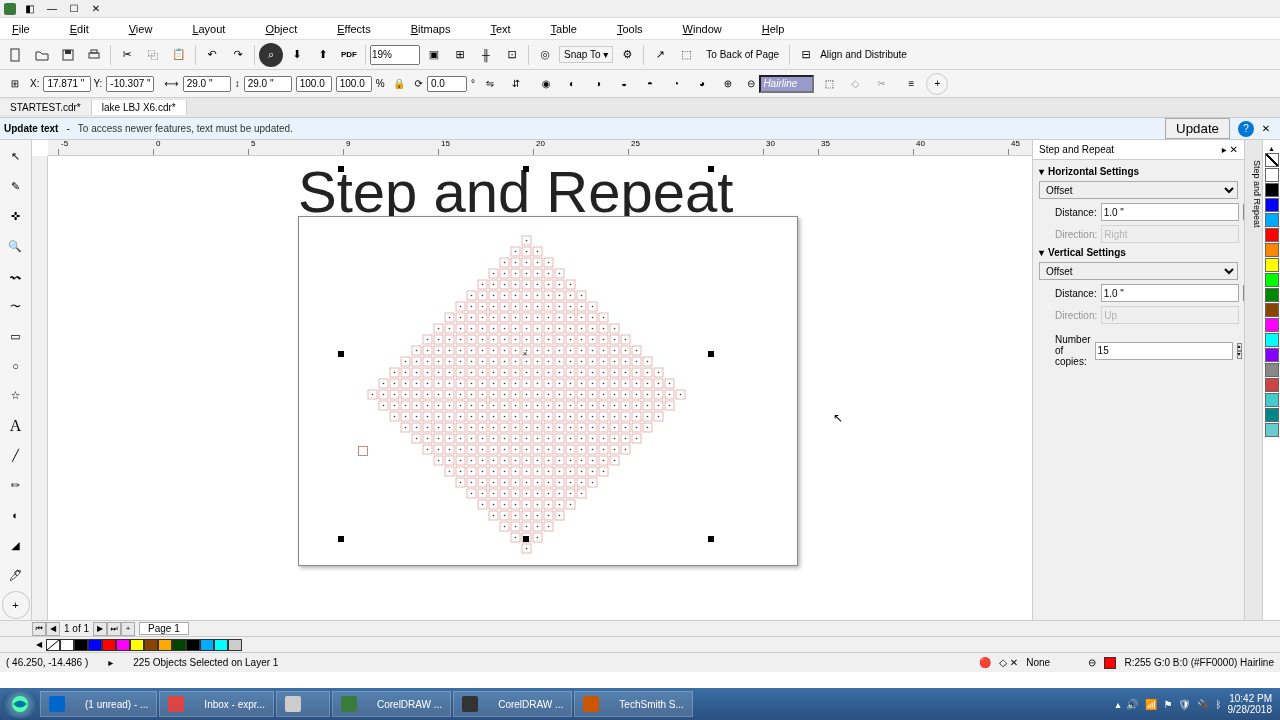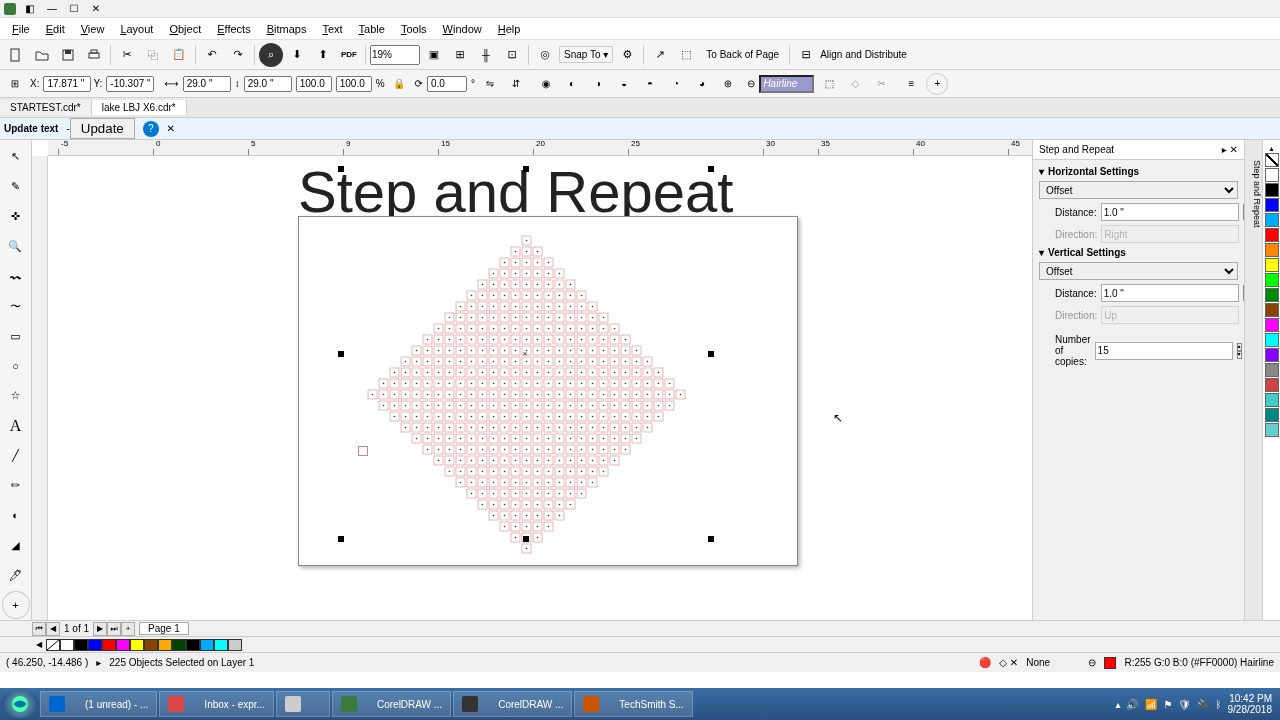--- a/index.html
+++ b/index.html
@@ -4,21 +4,21 @@
 <style>
 * { margin: 0; padding: 0; box-sizing: border-box; font-family: "Segoe UI", Tahoma, sans-serif; }
 body { width: 1280px; height: 720px; background: #fff; overflow: hidden; font-size: 11px; position: relative; }
 
 .titlebar { height: 18px; background: #f0f0f0; display: flex; align-items: center; padding: 0 4px; border-bottom: 1px solid #ddd; }
 .titlebar .icon { width: 12px; height: 12px; margin-right: 4px; background: #3a7a3a; border-radius: 2px; }
 .titlebar .title { flex: 1; font-size: 11px; color: #333; }
 .titlebar .win-btns { display: flex; gap: 2px; }
 .titlebar .win-btn { width: 20px; height: 14px; display: flex; align-items: center; justify-content: center; font-size: 10px; cursor: pointer; }
 
-.menubar { height: 22px; display: flex; align-items: center; padding: 0 4px; background: #fff; border-bottom: 1px solid #e0e0e0; }
+.menubar { height: 22px; display: flex; align-items: center; padding: 0 4px; background: #fff; border-bottom: 1px solid #e0e0e0; gap: 24px; }
 .menubar .menu-item { padding: 2px 8px; font-size: 11px; cursor: pointer; }
 
 .toolbar { height: 30px; display: flex; align-items: center; padding: 0 4px; background: #f5f5f5; border-bottom: 1px solid #d0d0d0; gap: 2px; }
 .toolbar .tb-btn { width: 24px; height: 24px; display: flex; align-items: center; justify-content: center; border: 1px solid transparent; cursor: pointer; }
 .toolbar .tb-sep { width: 1px; height: 20px; background: #ccc; margin: 0 2px; }
 .toolbar .zoom-sel { width: 50px; height: 20px; font-size: 10px; }
 .toolbar .snap { font-size: 10px; padding: 2px 4px; border: 1px solid #ccc; }
 
 .propbar { height: 28px; display: flex; align-items: center; padding: 0 4px; background: #f5f5f5; border-bottom: 1px solid #d0d0d0; gap: 4px; font-size: 10px; }
 .propbar input { width: 48px; height: 16px; font-size: 10px; padding: 0 2px; }
@@ -70,21 +70,21 @@
 .color-sw { width: 14px; height: 14px; margin: 0 auto 1px; border: 1px solid #666; cursor: pointer; }
 
 .page-nav { height: 16px; display: flex; align-items: center; background: #f0f0f0; border-top: 1px solid #ccc; font-size: 10px; }
 .page-nav .nav-btn { width: 14px; height: 14px; border: 1px solid #aaa; background: #e8e8e8; cursor: pointer; display: flex; align-items: center; justify-content: center; font-size: 8px; }
 .page-nav .page-tab { padding: 0 8px; border: 1px solid #aaa; background: #fff; margin-left: 4px; }
 
 .color-bar { height: 16px; display: flex; align-items: center; background: #f0f0f0; border-top: 1px solid #ccc; }
 .color-bar .cb-sw { width: 14px; height: 12px; border: 1px solid #333; cursor: pointer; }
 
 .statusbar { height: 20px; display: flex; align-items: center; padding: 0 6px; background: #f0f0f0; border-top: 1px solid #ccc; font-size: 10px; justify-content: space-between; }
-.statusbar .st-left { display: flex; gap: 8px; align-items: flex-start; }
+.statusbar .st-left { display: flex; gap: 20px; align-items: flex-start; }
 .statusbar .st-right { display: flex; gap: 8px; align-items: center; }
 .st-swatch { width: 12px; height: 12px; border: 1px solid #333; }
 
 .taskbar { position: absolute; bottom: 0; left: 0; right: 0; height: 32px; background: linear-gradient(#3a6ea5, #2a5080); display: flex; align-items: center; padding: 0 2px; }
 .taskbar .start { width: 36px; height: 28px; background: radial-gradient(circle, #7bc 0%, #2a5080 80%); border-radius: 50%; display: flex; align-items: center; justify-content: center; }
 .taskbar .task { height: 26px; padding: 0 8px; margin-left: 2px; background: rgba(255,255,255,0.15); border: 1px solid rgba(255,255,255,0.2); color: #fff; font-size: 10px; display: flex; align-items: center; gap: 20px; cursor: pointer; }
 .taskbar .task-icon { width: 16px; height: 16px; background: #fff; border-radius: 2px; }
 .taskbar .tray { margin-left: auto; display: flex; align-items: center; gap: 6px; color: #fff; font-size: 10px; padding-right: 6px; }
 .taskbar .tray .clock { text-align: right; line-height: 1.1; }
 
@@ -212,20 +212,21 @@
 </div>
 
 <div class="doc-tabs" id="doc-tabs">
     <div class="doc-tab">STARTEST.cdr*</div>
     <div class="doc-tab active">lake LBJ X6.cdr*</div>
   </div>
 
 <div class="info-bar">
   <span class="info-label">Update text</span>
   <span>-</span>
+  <span class="info-text" style="margin-left:8px">To access newer features, text must be updated.</span>
   <button class="update-btn">Update</button>
   <div class="info-icon" style="background:#0078d7;color:#fff;border-radius:50%;font-size:10px">?</div>
   <div class="info-icon">✕</div>
 </div>
 
 <div class="main">
 
   <div class="toolbox">
     <div class="tool">↖</div>
     <div class="tool">✎</div>

